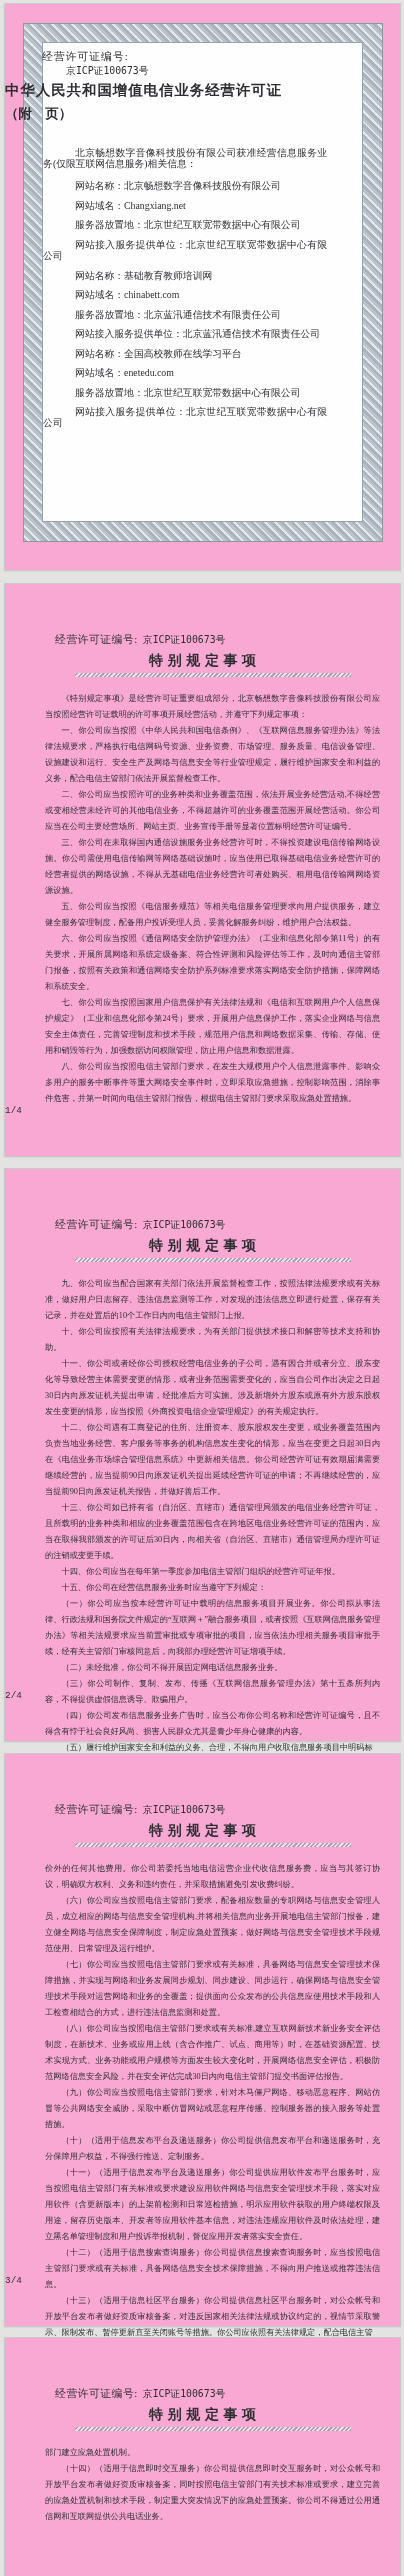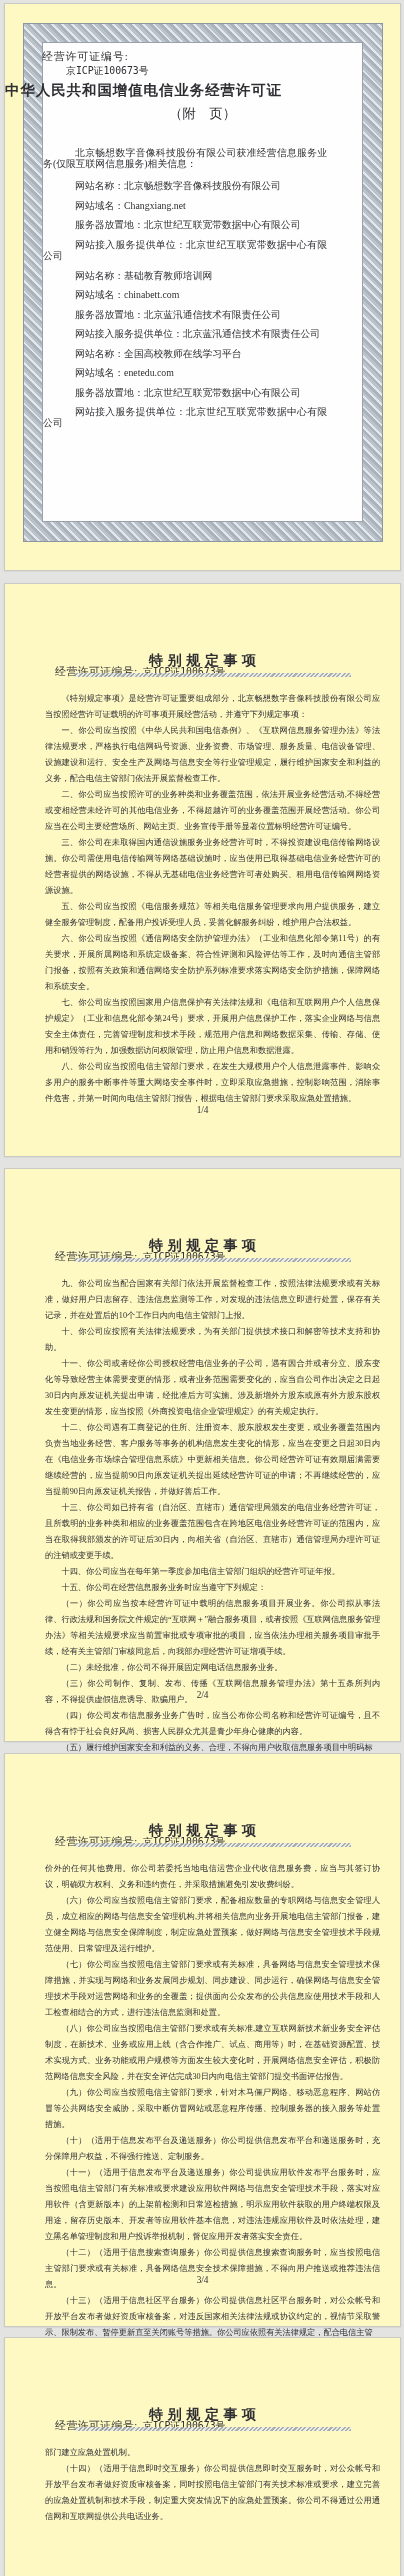--- a/index.html
+++ b/index.html
@@ -5,21 +5,21 @@
   html,body{margin:0;padding:0;}
   body{
     width:405px;height:2873px;position:relative;
     background:#e3e3e1;
     font-family:"Liberation Serif","DejaVu Serif",serif;
     color:#2f2f33;
     overflow:hidden;
   }
   .page{
     position:absolute;left:4.1px;width:397px;
-    background:#fef9c3;
+    background:#f9a8d4;
     border:0.5px solid #c9c9c6;
     box-sizing:border-box;
     box-shadow:0 0.5px 1.5px rgba(0,0,0,.12);
   }
   
   #page1{top:2.6px;height:568px;}
   .cert-frame{
     position:absolute;left:17.5px;top:19px;right:17.5px;bottom:28px;
     background:
       repeating-linear-gradient(45deg,#aab3bc 0 2.6px,#e4e8ec 2.6px 4.6px,#bac2ca 4.6px 7.2px),
@@ -27,44 +27,44 @@
     border:1px solid #8d97a1;
   }
   .cert-inner{
     position:absolute;left:18.5px;top:18.5px;right:18.5px;bottom:18.5px;
     background:#fefefe;
     border:0.5px solid #99a2ab;
   }
   .cert-license-label{position:absolute;left:37px;top:46px;font-size:10.8px;letter-spacing:1px;}
   .cert-license-number{position:absolute;left:61px;top:61px;font-size:9.8px;font-family:"DejaVu Sans Mono","Liberation Mono",monospace;}
   .cert-title{position:absolute;left:0;top:77px;width:100%;font-size:14.4px;font-weight:bold;letter-spacing:1px;margin:0;}
-  .cert-subtitle{position:absolute;left:0;top:101px;width:100%;text-align:center;font-size:13.4px;font-weight:normal;margin:0;}
+  .cert-subtitle{position:absolute;left:0;top:101px;width:100%;text-align:left;font-size:13.4px;font-weight:bold;margin:0;}
   .cert-body{position:absolute;left:38px;top:143px;width:284px;font-size:9.8px;line-height:11.3px;text-align:justify;}
   .cert-body p{margin:0 0 8.2px;text-indent:32px;}
   .cert-body p.cert-intro{margin-bottom:11.3px;}
   
   .prov{height:574px;}
   #page2{top:583px;}
   #page3{top:1168px;}
   #page4{top:1753px;}
   #page5{top:2337px;height:536px;}
-  .prov-header{position:absolute;left:50px;top:49px;white-space:nowrap;margin-top:32px;}
+  .prov-header{position:absolute;left:50px;top:49px;white-space:nowrap;}
   .prov-license-label{font-size:10.8px;letter-spacing:0.5px;}
   .prov-license-number{font-size:9.8px;margin-left:5.2px;font-family:"DejaVu Sans Mono","Liberation Mono",monospace;}
   .prov-title{position:absolute;left:0;top:68px;width:100%;text-align:center;font-size:14px;font-weight:bold;letter-spacing:4.6px;margin:0;text-indent:4.6px;}
   .prov-divider{
     position:absolute;left:70px;top:89px;width:276px;height:4.1px;
     background:repeating-linear-gradient(-45deg,#9aa1a7 0 1.5px,#e8eaec 1.5px 3.1px);
     opacity:.85;
   }
   .prov-body{position:absolute;left:40px;top:107px;width:335px;font-size:8.2px;line-height:16px;text-align:justify;}
   .prov-body p{margin:0;text-indent:2em;}
   .prov-body p.cont{text-indent:0;}
   .prov-body p.cont:empty{display:none;}
-  .page-number{position:absolute;left:0;top:521px;width:100%;text-align:center;font-size:9.3px;font-family:Liberation Serif, serif;}
+  .page-number{position:absolute;left:0;top:521px;width:100%;font-size:9.3px;font-family:Liberation Mono, monospace;}
 </style>
 </head>
 <body>
 
 <section class="page" id="page1">
   <div class="cert-frame">
     <div class="cert-inner"></div>
   </div>
   <div class="cert-license-label">经营许可证编号:</div>
   <div class="cert-license-number">京ICP证100673号</div>

